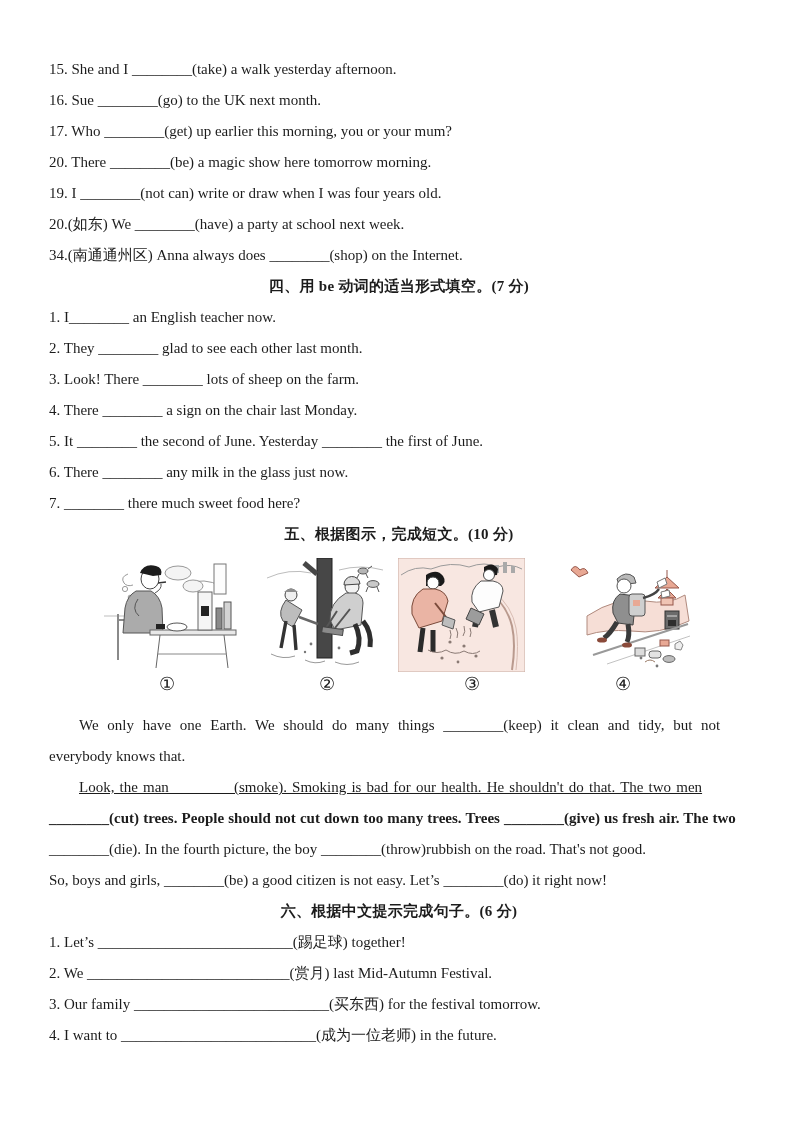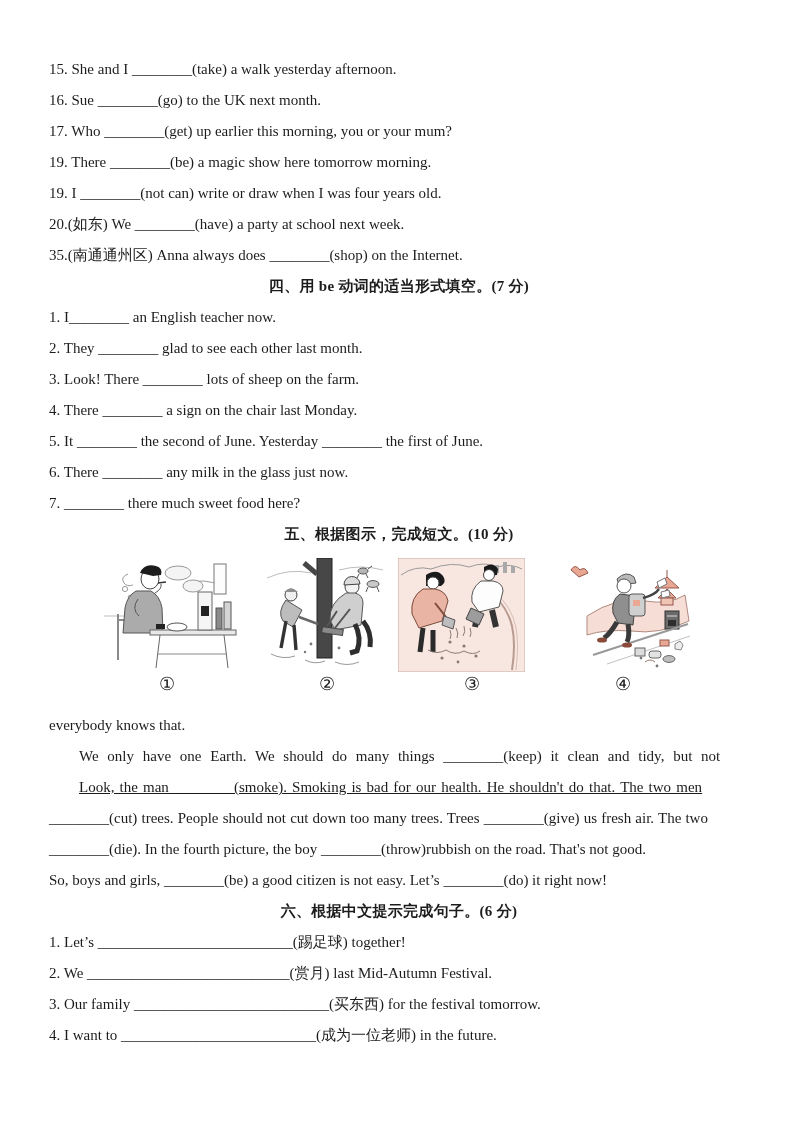--- a/index.html
+++ b/index.html
@@ -19,21 +19,21 @@
     white-space:nowrap;
   }
   .heading{
     font-weight:bold;
     letter-spacing:0.3px;
     text-align:center;
   }
   .indent{padding-left:30px;}
   .ws-wide{word-spacing:5px;}
   .ws-med{word-spacing:1.4px;text-decoration:underline;}
-  .ws-sm{word-spacing:0.4px;}
+  .ws-sm{word-spacing:0.4px;font-weight:bold;}
   .pics-row{
     position:relative;
     height:114px;
     margin-top:8px;
   }
   .pic{
     position:absolute;top:0;
   }
   .pic svg{display:block;}
   .labels-row{
@@ -48,24 +48,24 @@
   }
 </style>
 </head>
 <body>
 
 <div class="page">
 
   <div class="line">15. She and I ________(take) a walk yesterday afternoon.</div>
   <div class="line">16. Sue ________(go) to the UK next month.</div>
   <div class="line">17. Who ________(get) up earlier this morning, you or your mum?</div>
-  <div class="line">19. There ________(be) a magic show here tomorrow morning.</div>
+  <div class="line">20. There ________(be) a magic show here tomorrow morning.</div>
   <div class="line">19. I ________(not can) write or draw when I was four years old.</div>
   <div class="line">20.(如东) We ________(have) a party at school next week.</div>
-  <div class="line">35.(南通通州区) Anna always does ________(shop) on the Internet.</div>
+  <div class="line">34.(南通通州区) Anna always does ________(shop) on the Internet.</div>
 
   <div class="line heading">四、用 be 动词的适当形式填空。(7 分)</div>
   <div class="line">1. I________ an English teacher now.</div>
   <div class="line">2. They ________ glad to see each other last month.</div>
   <div class="line">3. Look! There ________ lots of sheep on the farm.</div>
   <div class="line">4. There ________ a sign on the chair last Monday.</div>
   <div class="line">5. It ________ the second of June. Yesterday ________ the first of June.</div>
   <div class="line">6. There ________ any milk in the glass just now.</div>
   <div class="line">7. ________ there much sweet food here?</div>
 
@@ -198,22 +198,22 @@
     </div>
   </div>
 
   <div class="labels-row">
     <span class="pic-label" style="left:118px;">①</span>
     <span class="pic-label" style="left:278px;">②</span>
     <span class="pic-label" style="left:423px;">③</span>
     <span class="pic-label" style="left:574px;">④</span>
   </div>
 
+  <div class="line indent ws-wide">We only have one Earth. We should do many things ________(keep) it clean and tidy, but not</div>
   <div class="line">everybody knows that.</div>
-  <div class="line indent ws-wide">We only have one Earth. We should do many things ________(keep) it clean and tidy, but not</div>
   <div class="line indent ws-med">Look, the man ________(smoke). Smoking is bad for our health. He shouldn't do that. The two men</div>
   <div class="line ws-sm">________(cut) trees. People should not cut down too many trees. Trees ________(give) us fresh air. The two</div>
   <div class="line">________(die). In the fourth picture, the boy ________(throw)rubbish on the road. That's not good.</div>
   <div class="line">So, boys and girls, ________(be) a good citizen is not easy. Let’s ________(do) it right now!</div>
 
   <div class="line heading">六、根据中文提示完成句子。(6 分)</div>
   <div class="line">1. Let’s __________________________(踢足球) together!</div>
   <div class="line">2. We ___________________________(赏月) last Mid-Autumn Festival.</div>
   <div class="line">3. Our family __________________________(买东西) for the festival tomorrow.</div>
   <div class="line">4. I want to __________________________(成为一位老师) in the future.</div>

